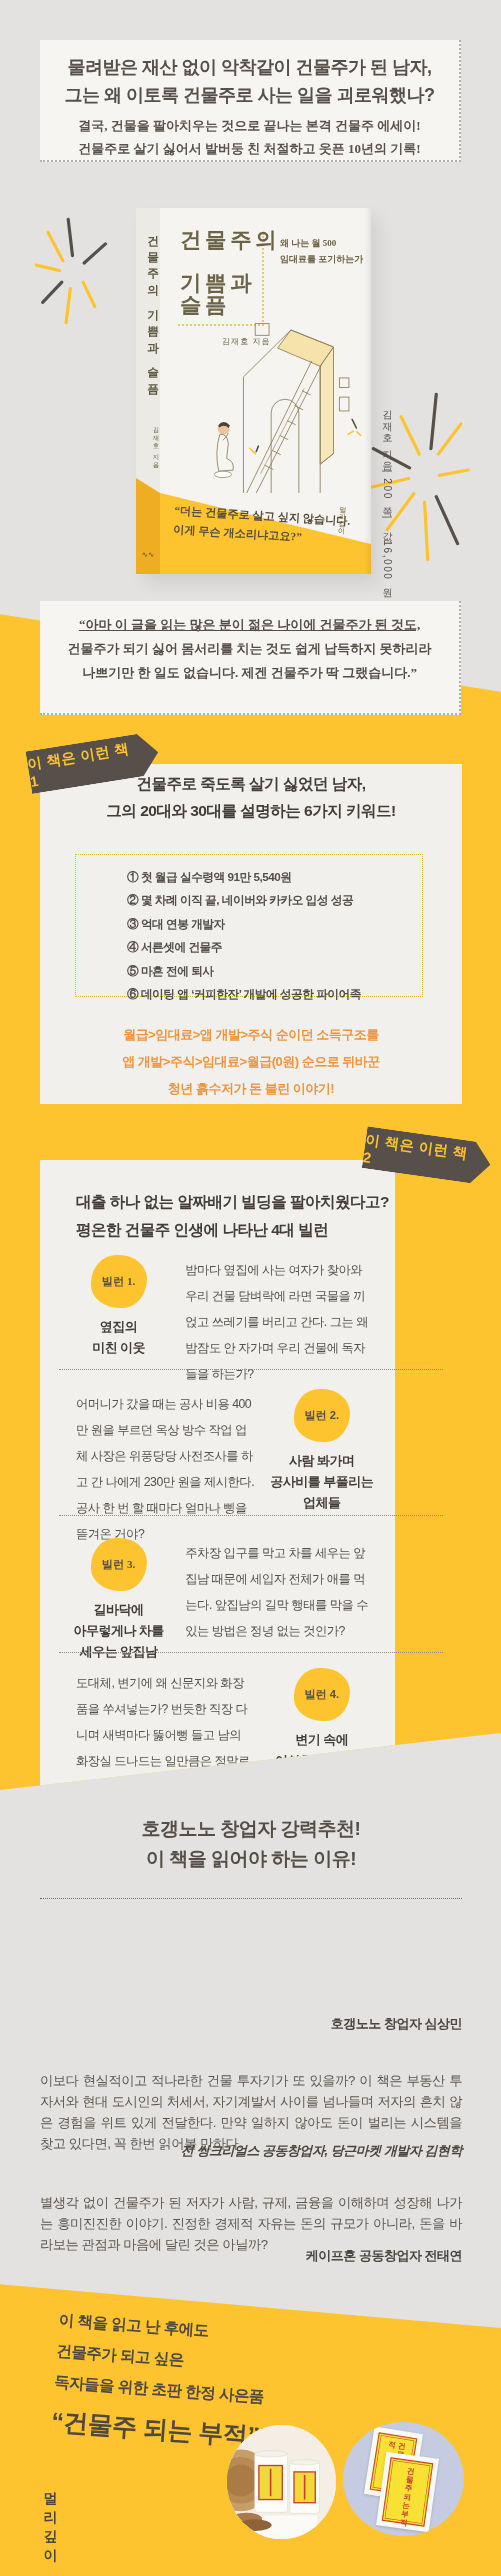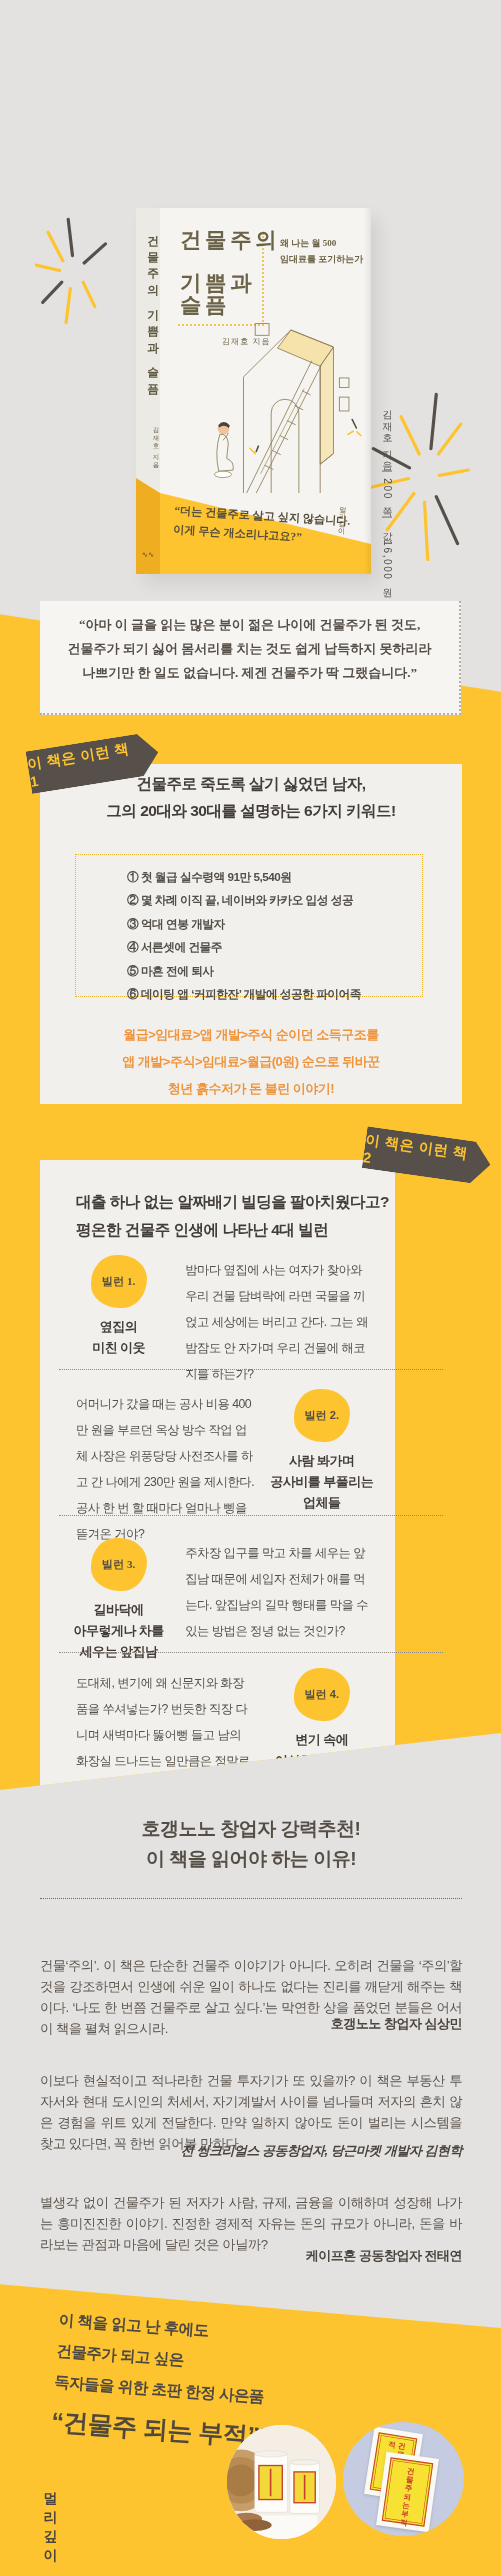--- a/index.html
+++ b/index.html
@@ -61,21 +61,21 @@
     font-family:"Liberation Serif",serif;font-size:7px;color:#6b5a35;transform:rotate(4deg);}
   .book-caption{position:absolute;left:380px;top:243px;writing-mode:vertical-rl;
     font-size:10px;color:#55504b;letter-spacing:1.6px;}
 
   
   .quote-box{position:absolute;left:40px;top:601px;width:419px;height:112px;
     background:var(--paper-white);border-right:2.7px dotted #b4afa8;border-bottom:2.7px dotted #b4afa8;
     text-align:center;z-index:2;}
   .quote-line{font-family:"Liberation Serif",serif;font-size:13px;font-weight:bold;
     color:#554e47;line-height:24px;}
-  .quote-line.first{margin-top:11.7px;}
+  .quote-line.first{margin-top:11.7px;text-decoration:underline;}
 
   
   .band1{position:absolute;left:0;top:609px;width:502px;height:1183px;background:var(--accent-yellow);
     clip-path:polygon(0 5.3px,100% 83px,100% 1124px,0 1181px);z-index:1;}
   .badge{position:absolute;background:var(--badge-brown);color:var(--accent-yellow);
     font-size:14.4px;font-weight:bold;letter-spacing:0.5px;display:flex;align-items:center;justify-content:center;
     clip-path:polygon(0 0,86% 0,100% 50%,86% 100%,0 100%);z-index:4;}
   .badge1{left:28px;top:132px;width:131px;height:43px;transform:rotate(-9deg);}
   .badge2{left:364px;top:526px;width:127px;height:42px;transform:rotate(8deg);}
   .badge .badge-label{padding-right:16px;}
@@ -141,20 +141,26 @@
   .tal-text{writing-mode:vertical-rl;font-size:7.5px;font-weight:bold;color:var(--talisman-red);
     letter-spacing:1.1px;}
   .gift-publisher{position:absolute;left:42px;top:202px;writing-mode:vertical-rl;
     font-size:14px;font-weight:bold;color:#4c453e;letter-spacing:4.8px;}
 </style>
 </head>
 <body>
 
 <div class="page">
 
+  <section class="intro-box">
+    <div class="intro-h first">물려받은 재산 없이 악착같이 건물주가 된 남자,</div>
+    <div class="intro-h">그는 왜 이토록 건물주로 사는 일을 괴로워했나?</div>
+    <div class="intro-s first">결국, 건물을 팔아치우는 것으로 끝나는 본격 건물주 에세이!</div>
+    <div class="intro-s">건물주로 살기 싫어서 발버둥 친 처절하고 웃픈 10년의 기록!</div>
+  </section>
 
   <section class="book-stage">
     <svg class="starburst sb-left" width="80" height="117" viewBox="0 0 150 220">
       <g stroke-linecap="round" stroke-width="6" fill="none">
         <line x1="66" y1="12" x2="74" y2="80" stroke="#57504a"></line>
         <line x1="28" y1="36" x2="56" y2="90" stroke="#fdc42f"></line>
         <line x1="6" y1="98" x2="50" y2="108" stroke="#fdc42f"></line>
         <line x1="18" y1="168" x2="54" y2="130" stroke="#57504a"></line>
         <line x1="62" y1="206" x2="70" y2="142" stroke="#fdc42f"></line>
         <line x1="116" y1="176" x2="94" y2="130" stroke="#fdc42f"></line>
@@ -285,21 +291,21 @@
         <div>대출 하나 없는 알짜배기 빌딩을 팔아치웠다고?</div>
         <div>평온한 건물주 인생에 나타난 4대 빌런</div>
       </div>
 
       <div class="villain-row vr1">
         <div class="v-side">
           <div class="v-blob">빌런 1.</div>
           <div class="v-name">옆집의
 미친 이웃</div>
         </div>
-        <div class="v-desc">밤마다 옆집에 사는 여자가 찾아와 우리 건물 담벼락에 라면 국물을 끼얹고 세상에는 버리고 간다. 그는 왜 밤잠도 안 자가며 우리 건물에 해코지를 하는가?</div>
+        <div class="v-desc">밤마다 옆집에 사는 여자가 찾아와 우리 건물 담벼락에 라면 국물을 끼얹고 쓰레기를 버리고 간다. 그는 왜 밤잠도 안 자가며 우리 건물에 독자들을 하는가?</div>
       </div>
       <div class="v-divider vd1"></div>
 
       <div class="villain-row vr2">
         <div class="v-desc">어머니가 갔을 때는 공사 비용 400만 원을 부르던 옥상 방수 작업 업체 사장은 위풍당당 사전조사를 하고 간 나에게 230만 원을 제시한다. 공사 한 번 할 때마다 얼마나 삥을 뜯겨온 거야?</div>
         <div class="v-side">
           <div class="v-blob">빌런 2.</div>
           <div class="v-name">사람 봐가며
 공사비를 부풀리는
 업체들</div>
@@ -329,21 +335,20 @@
       </div>
     </div>
   </div>
 
   <div class="rec-title">
     <div>호갱노노 창업자 강력추천!</div>
     <div>이 책을 읽어야 하는 이유!</div>
   </div>
   <div class="rec-divider"></div>
 
-  <p class="testimonial t1">건물‘주의’. 이 책은 단순한 건물주 이야기가 아니다. 오히려 건물을 ‘주의’할 것을 강조하면서 인생에 쉬운 일이 하나도 없다는 진리를 깨닫게 해주는 책이다. ‘나도 한 번쯤 건물주로 살고 싶다.’는 막연한 상을 품었던 분들은 어서 이 책을 펼쳐 읽으시라.</p>
   <div class="t-by b1">호갱노노 창업자 심상민</div>
   <p class="testimonial t2">이보다 현실적이고 적나라한 건물 투자기가 또 있을까? 이 책은 부동산 투자서와 현대 도시인의 처세서, 자기계발서 사이를 넘나들며 저자의 흔치 않은 경험을 위트 있게 전달한다. 만약 일하지 않아도 돈이 벌리는 시스템을 찾고 있다면, 꼭 한번 읽어볼 만하다.</p>
   <div class="t-by b2">전 씽크리얼스 공동창업자, 당근마켓 개발자 김현학</div>
   <p class="testimonial t3">별생각 없이 건물주가 된 저자가 사람, 규제, 금융을 이해하며 성장해 나가는 흥미진진한 이야기. 진정한 경제적 자유는 돈의 규모가 아니라, 돈을 바라보는 관점과 마음에 달린 것은 아닐까?</p>
   <div class="t-by b3">케이프혼 공동창업자 전태연</div>
 
   <div class="gift-band">
     <div class="gift-text">
       <div class="gift-line">이 책을 읽고 난 후에도</div>
       <div class="gift-line">건물주가 되고 싶은</div>

